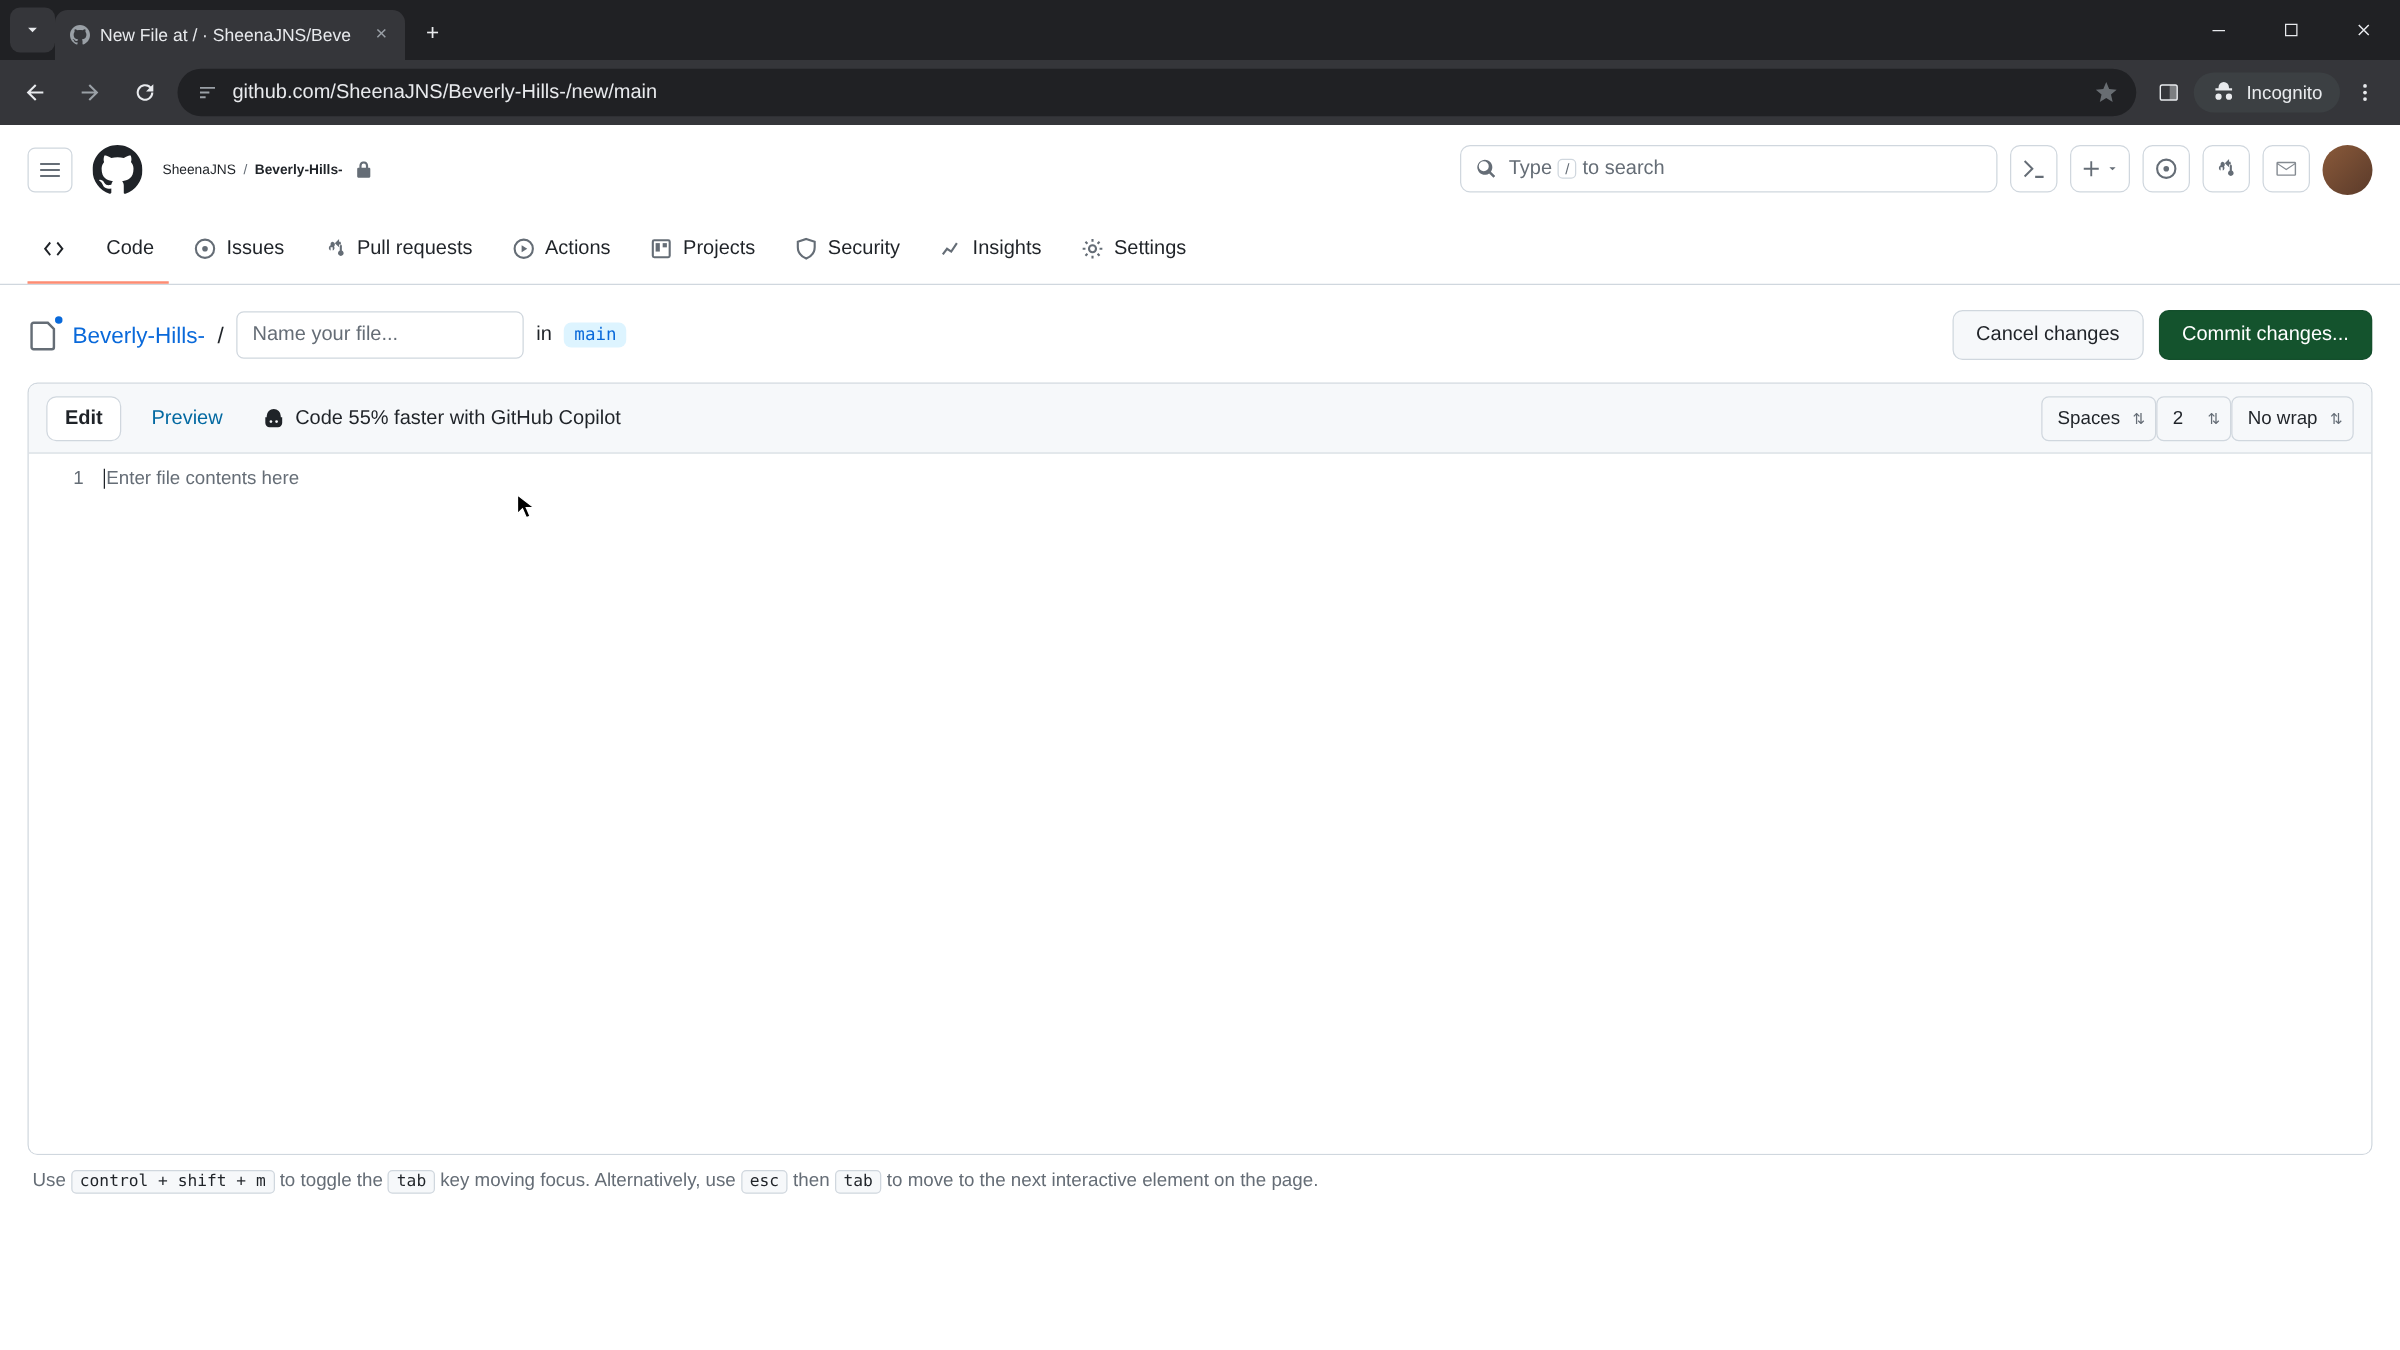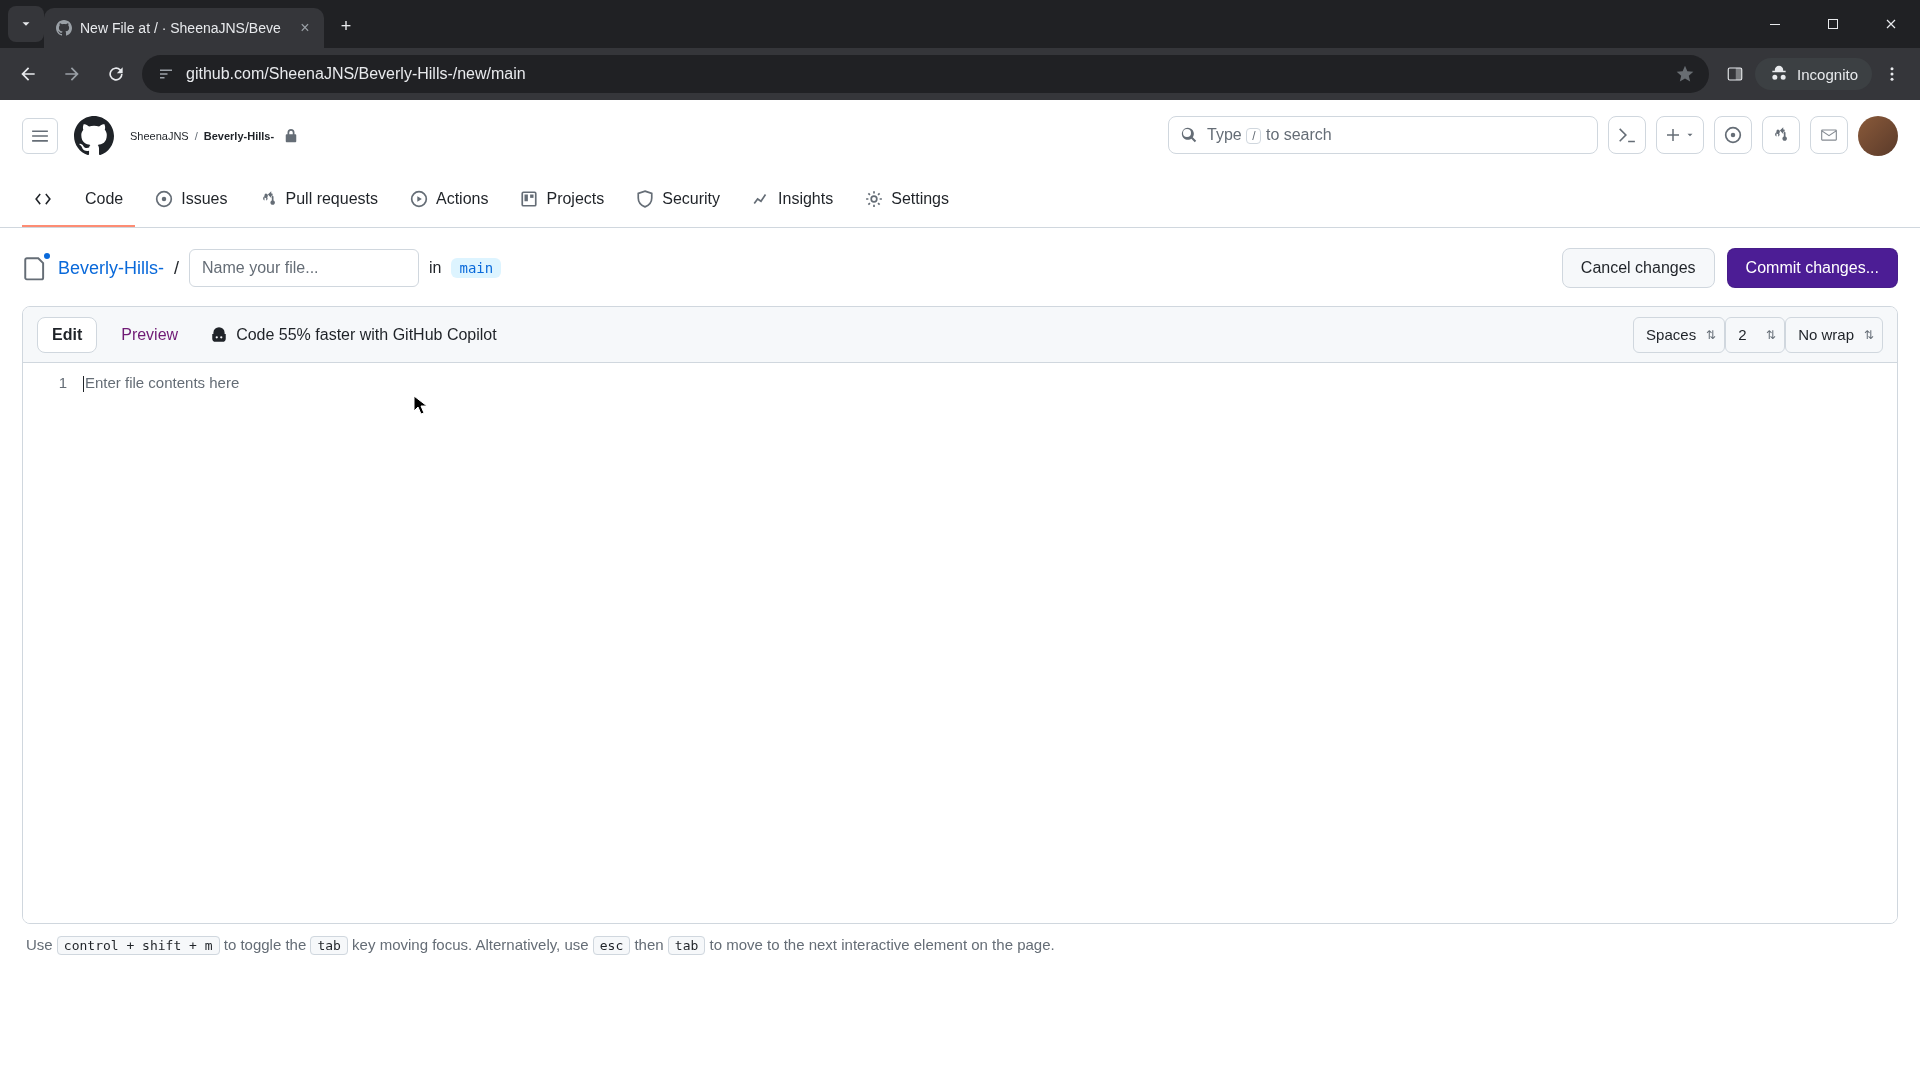--- a/index.html
+++ b/index.html
@@ -59,25 +59,25 @@
 .changed-dot { position:absolute; top:-4px; right:-4px; width:10px; height:10px; background:#0969da; border-radius:50%; border:2px solid #fff; }
 .repo-link { color:#0969da; font-size:18px; font-weight:400; }
 .path-sep { color:#1f2328; font-size:18px; }
 .filename-input { width:230px; height:38px; border:1px solid #d0d7de; border-radius:6px; padding:0 12px; font-size:16px; color:#1f2328; }
 .filename-input::placeholder { color:#656d76; }
 .in-txt { color:#1f2328; font-size:16px; }
 .branch-badge { background:#ddf4ff; color:#0969da; font-family:ui-monospace,monospace; font-size:14px; padding:2px 8px; border-radius:6px; }
 .path-actions { margin-left:auto; display:flex; gap:12px; }
 .btn { height:40px; padding:0 18px; border-radius:8px; font-size:16px; font-weight:500; display:flex; align-items:center; cursor:pointer; }
 .btn-default { background:#f6f8fa; border:1px solid #d0d7de; color:#1f2328; }
-.btn-primary { background:#4c1d95; border:1px solid rgba(31,35,40,0.1); color:#fff; }
+.btn-primary { background:#14532d; border:1px solid rgba(31,35,40,0.1); color:#fff; }
 
 .editor-box { border:1px solid #d0d7de; border-radius:8px; overflow:hidden; }
 .editor-tabs { height:56px; display:flex; align-items:center; padding:0 14px; gap:10px; border-bottom:1px solid #d0d7de; background:#f6f8fa; }
-.ed-tab { padding:8px 14px; font-size:16px; color:#701a75; border-radius:8px; }
+.ed-tab { padding:8px 14px; font-size:16px; color:#0369a1; border-radius:8px; }
 .ed-tab.active { background:#fff; border:1px solid #d0d7de; color:#1f2328; font-weight:600; }
 .copilot-hint { display:flex; align-items:center; gap:8px; font-size:16px; color:#1f2328; margin-left:8px; }
 .editor-tabs-right { margin-left:auto; display:flex; }
 .ed-select { height:36px; border:1px solid #d0d7de; border-radius:6px; background:#f6f8fa; padding:0 28px 0 12px; font-size:15px; color:#1f2328; position:relative; display:flex; align-items:center; }
 .ed-select::after { content:"⇅"; position:absolute; right:8px; font-size:12px; color:#656d76; }
 
 .code-area { min-height:560px; background:#fff; display:flex; font-family:ui-monospace,SFMono-Regular,Consolas,monospace; font-size:15px; }
 .gutter { width:60px; text-align:right; padding:10px 16px 0 0; color:#656d76; }
 .code-content { flex:1; padding:10px 0 0 0; color:#656d76; position:relative; }
 .code-line { height:20px; line-height:20px; }

